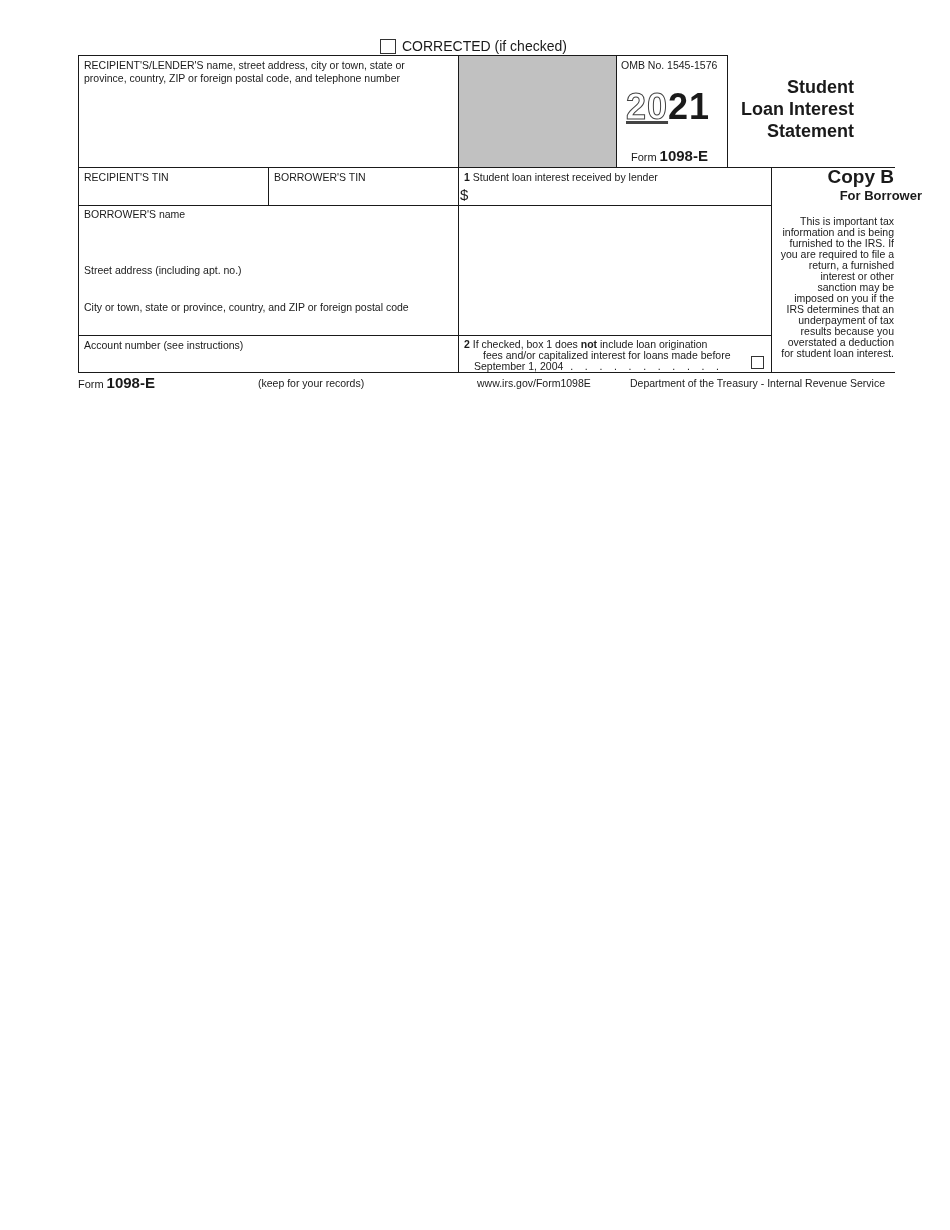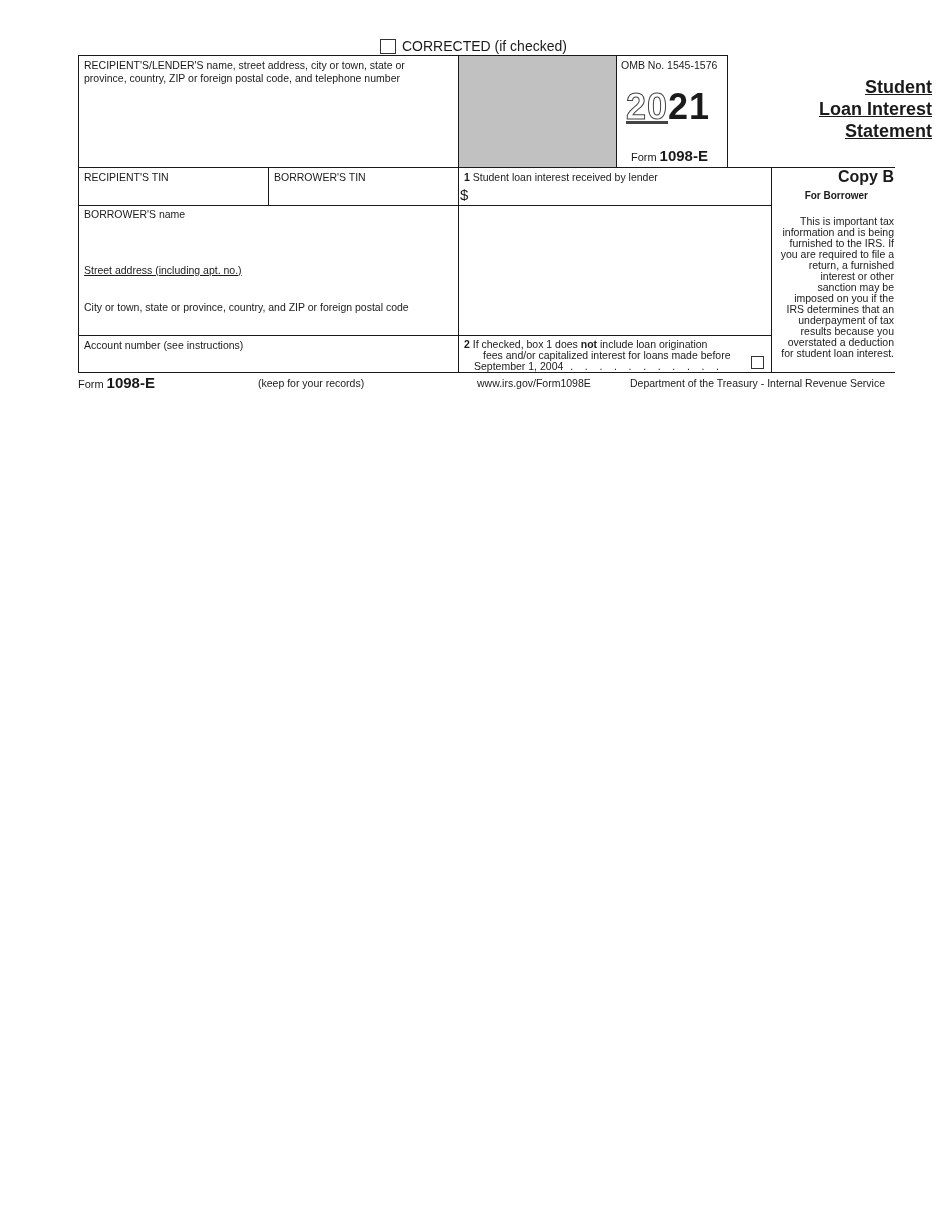--- a/index.html
+++ b/index.html
@@ -43,59 +43,59 @@
 
 <div class="lbl" style="left:621px; top:59px;">OMB No. 1545-1576</div>
 <div class="year" style="left:626px; top:89px;">
   <span class="outline">20</span><span>21</span>
 </div>
 <div class="lbl" style="left:631px; top:148px; line-height:16px;">
   <span style="font-size:11px;">Form</span>
   <span style="font-size:15px; font-weight:bold;">1098-E</span>
 </div>
 
-<div class="title" style="left:778px; top:76px; width:154px;text-decoration:underline;">
+<div class="title" style="left:700px; top:76px; width:154px;">
   <div>Student</div>
   <div>Loan Interest</div>
   <div>Statement</div>
 </div>
 
 <div class="lbl" style="left:84px; top:171px;">RECIPIENT'S TIN</div>
 <input class="field" style="left: 82px; top: 185px; width: 180px; height: 16px;">
 <div class="lbl" style="left:274px; top:171px;">BORROWER'S TIN</div>
 <input class="field" style="left: 272px; top: 185px; width: 180px; height: 16px;">
 
 <div class="lbl" style="left:464px; top:171px;">
   <b>1</b>
   <span>Student loan interest received by lender</span>
 </div>
 <div class="lbl" style="left:460px; top:187px; font-size:15px; line-height:16px;">$</div>
 <input class="field" style="left: 472px; top: 186px; width: 290px; height: 16px;" value="">
 
-<div class="title" style="left:775px; top:167px; width:119px; font-size:16px; line-height:20px;">Copy B</div>
-<div class="title" style="left:749px; top:187px; width:119px; font-size:10px; line-height:17px;">For Borrower</div>
+<div class="title" style="left:775px; top:167px; width:119px; font-size:19px; line-height:20px;">Copy B</div>
+<div class="title" style="left:803px; top:187px; width:119px; font-size:13px; line-height:17px;">For Borrower</div>
 <div class="notice" style="left:769px; top:216px;">
   <div>This is important tax</div>
   <div>information and is being</div>
   <div>furnished to the IRS. If</div>
   <div>you are required to file a</div>
   <div>return, a furnished</div>
   <div>interest or other</div>
   <div>sanction may be</div>
   <div>imposed on you if the</div>
   <div>IRS determines that an</div>
   <div>underpayment of tax</div>
   <div>results because you</div>
   <div>overstated a deduction</div>
   <div>for student loan interest.</div>
 </div>
 
 <div class="lbl" style="left:84px; top:208px;">BORROWER'S name</div>
 <input class="field" style="left: 82px; top: 222px; width: 370px; height: 16px;">
-<div class="lbl" style="left:84px; top:264px;text-decoration:underline;">Street address (including apt. no.)</div>
+<div class="lbl" style="left:84px; top:264px;">Street address (including apt. no.)</div>
 <input class="field" style="left: 82px; top: 278px; width: 370px; height: 16px;">
 <div class="lbl" style="left:84px; top:301px;">City or town, state or province, country, and ZIP or foreign postal code</div>
 <input class="field" style="left: 82px; top: 315px; width: 370px; height: 16px;">
 
 <div class="lbl" style="left:84px; top:339px;">Account number (see instructions)</div>
 <input class="field" style="left: 82px; top: 353px; width: 370px; height: 16px;">
 
 <div class="lbl" style="left:464px; top:338px;">
   <b>2</b>
   <span>If checked, box 1 does </span><b>not</b><span> include loan origination</span>

